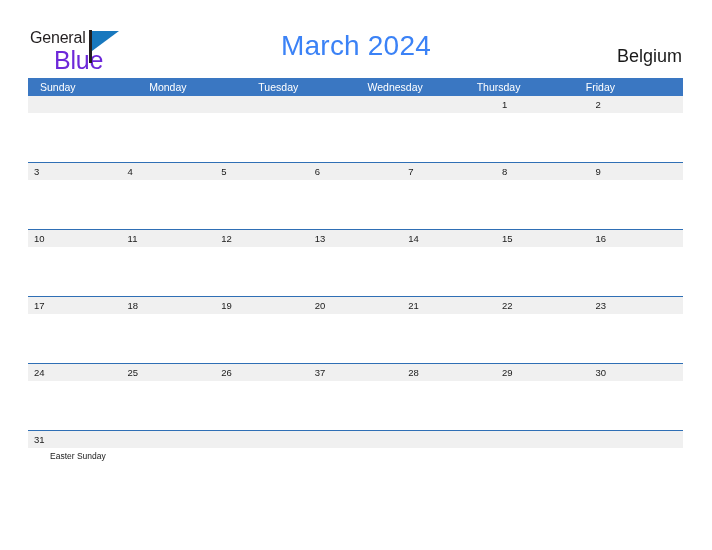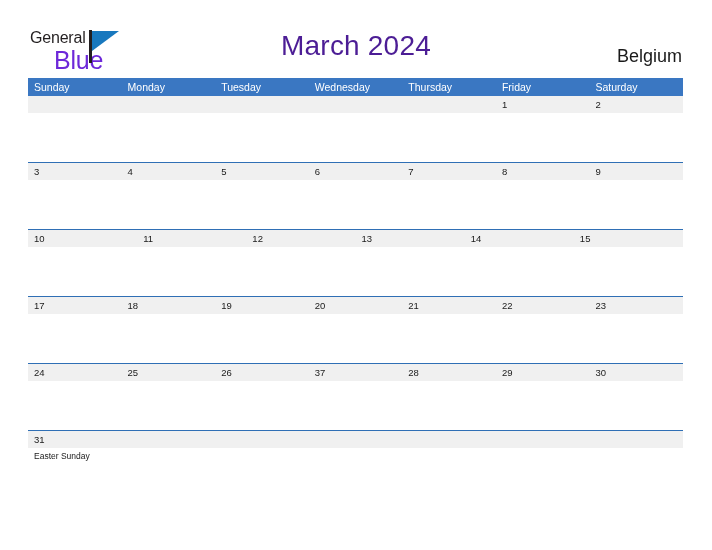--- a/index.html
+++ b/index.html
@@ -82,21 +82,21 @@
     border-bottom: 20px solid transparent;
   }
 
   .cal-title {
     position: absolute;
     left: 0;
     top: 30px;
     width: 712px;
     text-align: center;
     font-size: 28px;
-    color: #4c1d95;
+    color: #3b82f6;
     font-family: "Liberation Sans", sans-serif;
     font-weight: normal;
     letter-spacing: 0.2px;
   }
 
   .country {
     position: absolute;
     right: 30px;
     top: 46px;
     font-size: 18px;
@@ -117,21 +117,21 @@
     width: 100%;
     background: #3a77c2;
     height: 18px;
   }
   .weekday {
     flex: 1 1 0;
     box-sizing: border-box;
     color: #ffffff;
     font-size: 10.5px;
     line-height: 18px;
-    padding-left: 6px;
+    padding-left: 12px;
     font-family: "Liberation Sans", sans-serif;
     white-space: nowrap;
     overflow: hidden;
   }
 
   .week {
     width: 100%;
     border-bottom: 1.5px solid #2f6fb5;
     box-sizing: border-box;
   }
@@ -163,20 +163,21 @@
   }
   .event-cell {
     flex: 1 1 0;
     box-sizing: border-box;
     padding-left: 6px;
     padding-top: 3px;
     font-size: 8.5px;
     line-height: 11px;
     color: #1a1a1a;
     font-family: "Liberation Sans", sans-serif;
+    margin-left: 16px;
   }
   .event-item {
     display: block;
     white-space: nowrap;
   }
 </style>
 </head>
 <body>
 
 <div class="page">
@@ -200,21 +201,20 @@
 
   <div class="calendar">
 
     <div class="weekdays">
       <div class="weekday">Sunday</div>
       <div class="weekday">Monday</div>
       <div class="weekday">Tuesday</div>
       <div class="weekday">Wednesday</div>
       <div class="weekday">Thursday</div>
       <div class="weekday">Friday</div>
-      <div class="weekday">Saturday</div>
     </div>
 
     <div id="weeks-container">
         <div class="week">
           <div class="date-band">
             <div class="date-cell"></div>
             <div class="date-cell"></div>
             <div class="date-cell"></div>
             <div class="date-cell"></div>
             <div class="date-cell"></div>
@@ -252,20 +252,21 @@
           </div>
         </div>
         <div class="week">
           <div class="date-band">
             <div class="date-cell">10</div>
             <div class="date-cell">11</div>
             <div class="date-cell">12</div>
             <div class="date-cell">13</div>
             <div class="date-cell">14</div>
             <div class="date-cell">15</div>
+            <div class="date-cell">16</div>
           </div>
           <div class="event-band">
             <div class="event-cell"></div>
             <div class="event-cell"></div>
             <div class="event-cell"></div>
             <div class="event-cell"></div>
             <div class="event-cell"></div>
             <div class="event-cell"></div>
             <div class="event-cell"></div>
           </div>

